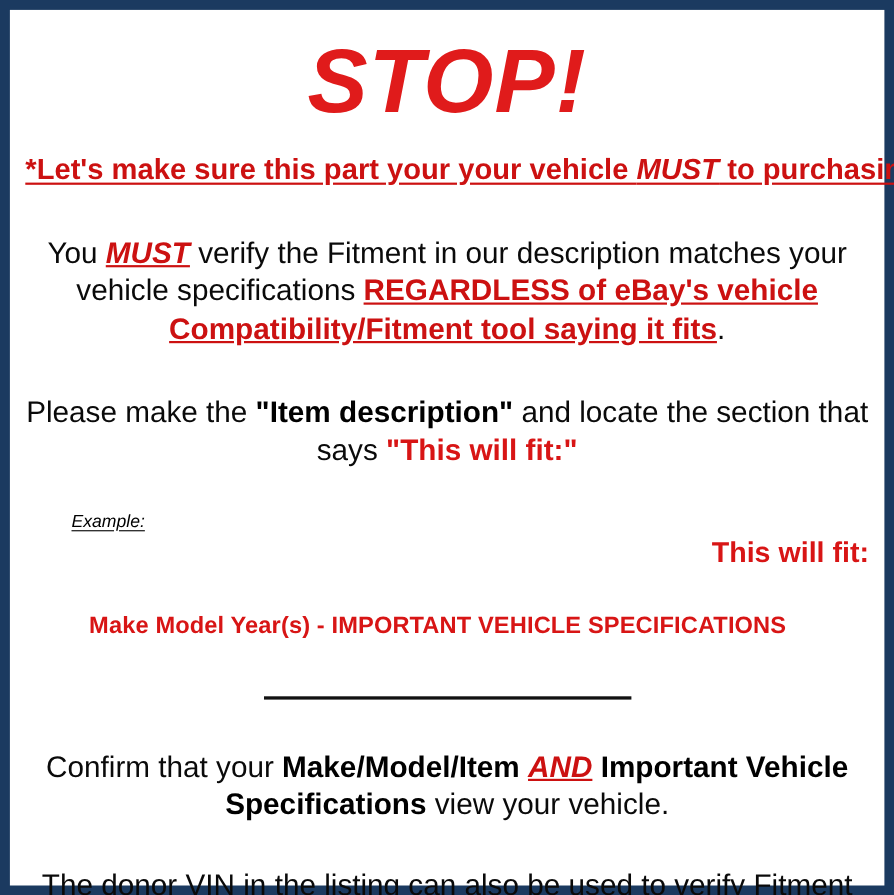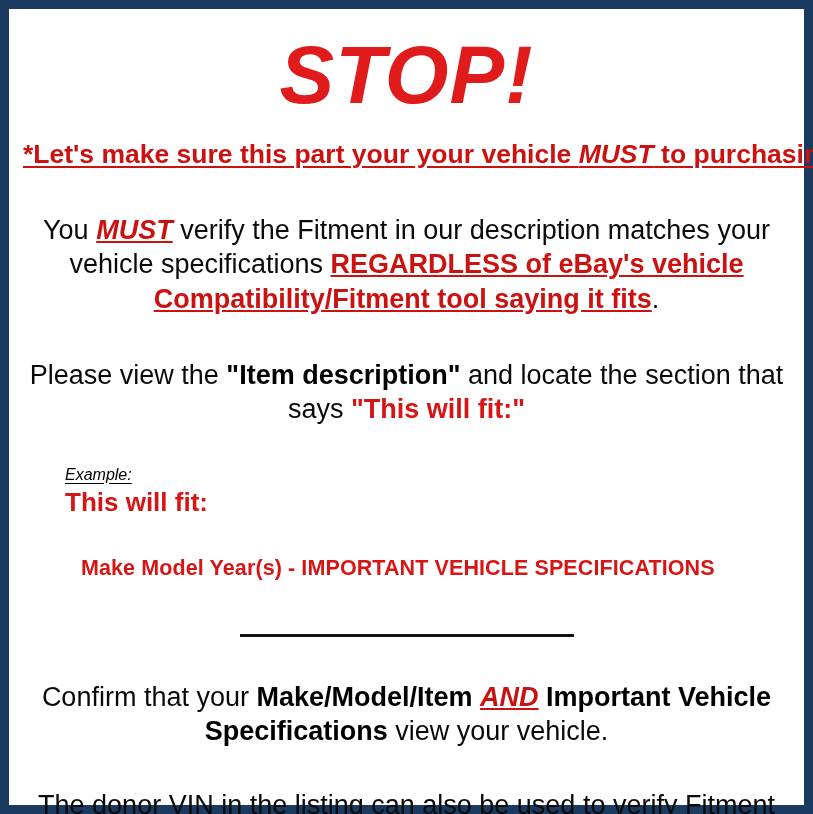--- a/index.html
+++ b/index.html
@@ -114,20 +114,21 @@
     text-underline-offset: 3px;
     display: inline-block;
   }
   .example-fit {
     margin: 0;
     padding-top: 3px;
     font-size: 26px;
     line-height: 1.2;
     font-weight: bold;
     color: #d81515;
+    text-align: right;
   }
   .example-spec {
     margin: 16px;
     padding-top: 22px;
     font-size: 21.5px;
     line-height: 1.2;
     font-weight: bold;
     color: #d81515;
     letter-spacing: 0.1px;
     white-space: nowrap;
@@ -151,21 +152,21 @@
 
 <div id="notice-card">
   <div id="notice-inner">
 
     <div class="headline">STOP!</div>
 
     <div class="subhead"><span>*Let's make sure this part your your vehicle </span><span class="ital">MUST</span><span> to purchasing*</span></div>
 
     <p class="para p-must"><span>You </span><span class="redbiu">MUST</span><span> verify the Fitment in our description matches your vehicle specifications </span><span class="redbu">REGARDLESS of eBay's vehicle Compatibility/Fitment tool saying it fits</span><span>.</span></p>
 
-    <p class="para p-view"><span>Please view the </span><span class="blkb">"Item description"</span><span> and locate the section that says </span><span class="redb">"This will fit:"</span></p>
+    <p class="para p-view"><span>Please make the </span><span class="blkb">"Item description"</span><span> and locate the section that says </span><span class="redb">"This will fit:"</span></p>
 
     <div class="example-block">
       <div>
         <span class="example-label">Example:</span>
       </div>
       <div class="example-fit">This will fit:</div>
       <div class="example-spec">Make Model Year(s) - IMPORTANT VEHICLE SPECIFICATIONS</div>
     </div>
 
     <div class="divider-wrap">

